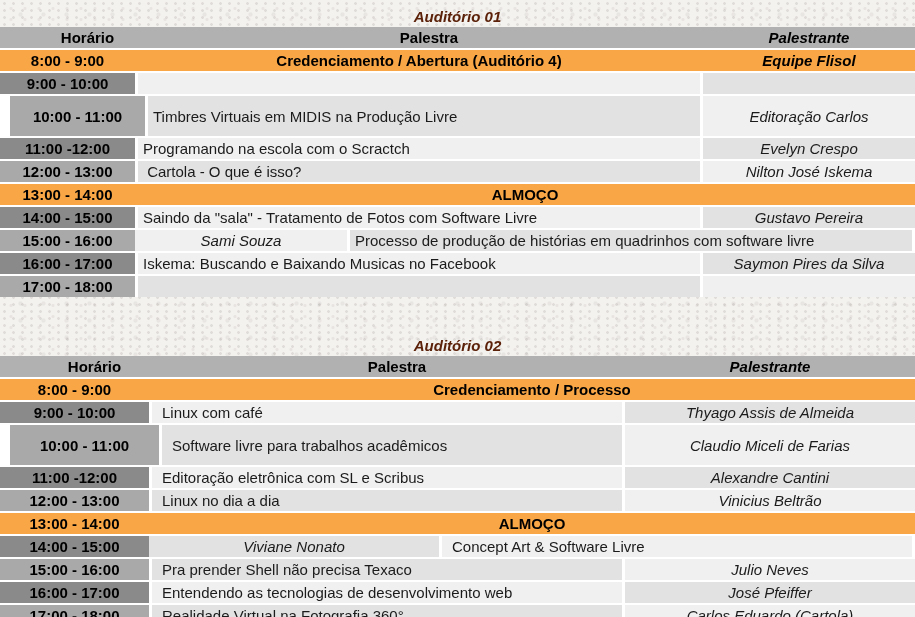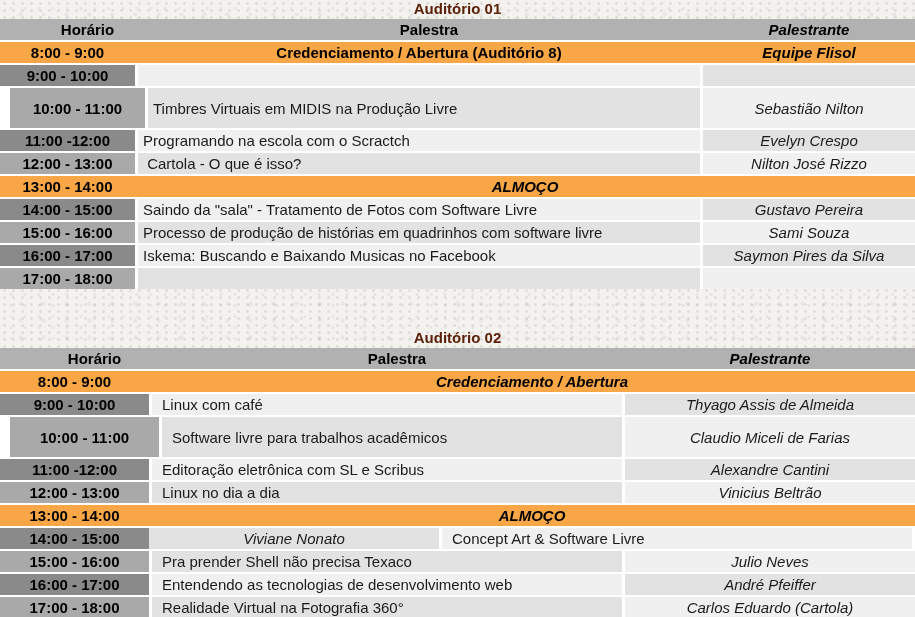--- a/index.html
+++ b/index.html
@@ -13,23 +13,24 @@
       radial-gradient(circle, rgba(150,144,136,0.22) 1px, transparent 1.7px),
       radial-gradient(circle, rgba(160,154,148,0.16) 1px, transparent 2px),
       radial-gradient(circle, rgba(130,124,118,0.10) 1.6px, transparent 2.6px);
     background-size: 9px 7px, 14px 11px, 23px 17px;
     background-position: 0 0, 4px 3px, 9px 6px;
   }
   .tbl { width: 915px; }
   .t1 { --timew: 135px; --spkw: 212px; --talkpad: 5px; }
   .t2 { --timew: 149px; --spkw: 290px; --talkpad: 10px; margin-top: 40px; }
   .title {
-    margin: 0 0 2px 0; height: 17px; line-height: 17px;
+    margin: 8px 0 2px 0; height: 17px; line-height: 17px;
     text-align: center; font-size: 15px; font-weight: bold;
     color: var(--c-title, #5B2109);
+    font-style: italic;
   }
   .grid { background: #ffffff; }
   .row { display: flex; height: 21px; margin-top: 2px; }
   .row:first-child { margin-top: 0; }
   .rows .row { margin-top: 2px; }
   .row.tall { height: 40px; padding-left: 10px; }
   .cell {
     display: flex; align-items: center; box-sizing: border-box;
     overflow: hidden;
   }
@@ -52,74 +53,74 @@
   
   .row.hl { background: var(--c-highlight, #F8A646); }
   .row.hl .cell { background: transparent; font-weight: bold; color: #000; }
   .row.hl .talk { justify-content: center; padding-left: 0; white-space: normal; }
   
   .row.head { background: var(--c-header, #B1B1B1); padding-left: 20px; }
   .row.head .cell {
     background: transparent; font-weight: bold; color: #000;
     justify-content: center; padding-left: 0;
   }
-  .talk.merged { justify-content: center; padding-left: 0; font-style: italic; }
+  .talk.merged { justify-content: center; padding-left: 0; }
 </style>
 </head>
 <body>
 
 <div class="page">
 
   <section class="tbl t1">
     <h2 class="title">Auditório 01</h2>
     <div class="grid">
       <div class="row head">
         <div class="cell time">Horário</div>
         <div class="cell talk">Palestra</div>
         <div class="cell speaker">Palestrante</div>
       </div>
       <div class="rows">
           <div class="row hl">
             <div class="cell time">8:00 - 9:00</div>
-            <div class="cell talk">Credenciamento / Abertura (Auditório 8)</div>
+            <div class="cell talk">Credenciamento / Abertura (Auditório 4)</div>
             <div class="cell speaker">Equipe Flisol</div>
           </div>
           <div class="row a">
             <div class="cell time">9:00 - 10:00</div>
             <div class="cell talk"></div>
             <div class="cell speaker"></div>
           </div>
           <div class="row b tall">
             <div class="cell time">10:00 - 11:00</div>
             <div class="cell talk">Timbres Virtuais em MIDIS na Produção Livre</div>
-            <div class="cell speaker">Sebastião Nilton</div>
+            <div class="cell speaker">Editoração Carlos</div>
           </div>
           <div class="row a">
             <div class="cell time">11:00 -12:00</div>
             <div class="cell talk">Programando na escola com o Scractch</div>
             <div class="cell speaker">Evelyn Crespo</div>
           </div>
           <div class="row b">
             <div class="cell time">12:00 - 13:00</div>
             <div class="cell talk"> Cartola - O que é isso?</div>
-            <div class="cell speaker">Nilton José Rizzo</div>
+            <div class="cell speaker">Nilton José Iskema</div>
           </div>
           <div class="row hl">
             <div class="cell time">13:00 - 14:00</div>
             <div class="cell talk merged">ALMOÇO</div>
           </div>
           <div class="row a">
             <div class="cell time">14:00 - 15:00</div>
             <div class="cell talk">Saindo da "sala" - Tratamento de Fotos com Software Livre</div>
             <div class="cell speaker">Gustavo Pereira</div>
           </div>
           <div class="row b">
             <div class="cell time">15:00 - 16:00</div>
+            <div class="cell speaker">Sami Souza</div>
             <div class="cell talk">Processo de produção de histórias em quadrinhos com software livre</div>
-            <div class="cell speaker">Sami Souza</div>
           </div>
           <div class="row a">
             <div class="cell time">16:00 - 17:00</div>
             <div class="cell talk">Iskema: Buscando e Baixando Musicas no Facebook</div>
             <div class="cell speaker">Saymon Pires da Silva</div>
           </div>
           <div class="row b">
             <div class="cell time">17:00 - 18:00</div>
             <div class="cell talk"></div>
             <div class="cell speaker"></div>
@@ -132,21 +133,21 @@
     <h2 class="title">Auditório 02</h2>
     <div class="grid">
       <div class="row head">
         <div class="cell time">Horário</div>
         <div class="cell talk">Palestra</div>
         <div class="cell speaker">Palestrante</div>
       </div>
       <div class="rows">
           <div class="row hl">
             <div class="cell time">8:00 - 9:00</div>
-            <div class="cell talk merged">Credenciamento / Abertura</div>
+            <div class="cell talk merged">Credenciamento / Processo</div>
           </div>
           <div class="row a">
             <div class="cell time">9:00 - 10:00</div>
             <div class="cell talk">Linux com café</div>
             <div class="cell speaker">Thyago Assis de Almeida</div>
           </div>
           <div class="row b tall">
             <div class="cell time">10:00 - 11:00</div>
             <div class="cell talk">Software livre para trabalhos acadêmicos</div>
             <div class="cell speaker">Claudio Miceli de Farias</div>
@@ -171,21 +172,21 @@
             <div class="cell talk">Concept Art &amp; Software Livre</div>
           </div>
           <div class="row b">
             <div class="cell time">15:00 - 16:00</div>
             <div class="cell talk">Pra prender Shell não precisa Texaco</div>
             <div class="cell speaker">Julio Neves</div>
           </div>
           <div class="row a">
             <div class="cell time">16:00 - 17:00</div>
             <div class="cell talk">Entendendo as tecnologias de desenvolvimento web</div>
-            <div class="cell speaker">André Pfeiffer</div>
+            <div class="cell speaker">José Pfeiffer</div>
           </div>
           <div class="row b">
             <div class="cell time">17:00 - 18:00</div>
             <div class="cell talk">Realidade Virtual na Fotografia 360°</div>
             <div class="cell speaker">Carlos Eduardo (Cartola)</div>
           </div>
         </div>
     </div>
   </section>
 

